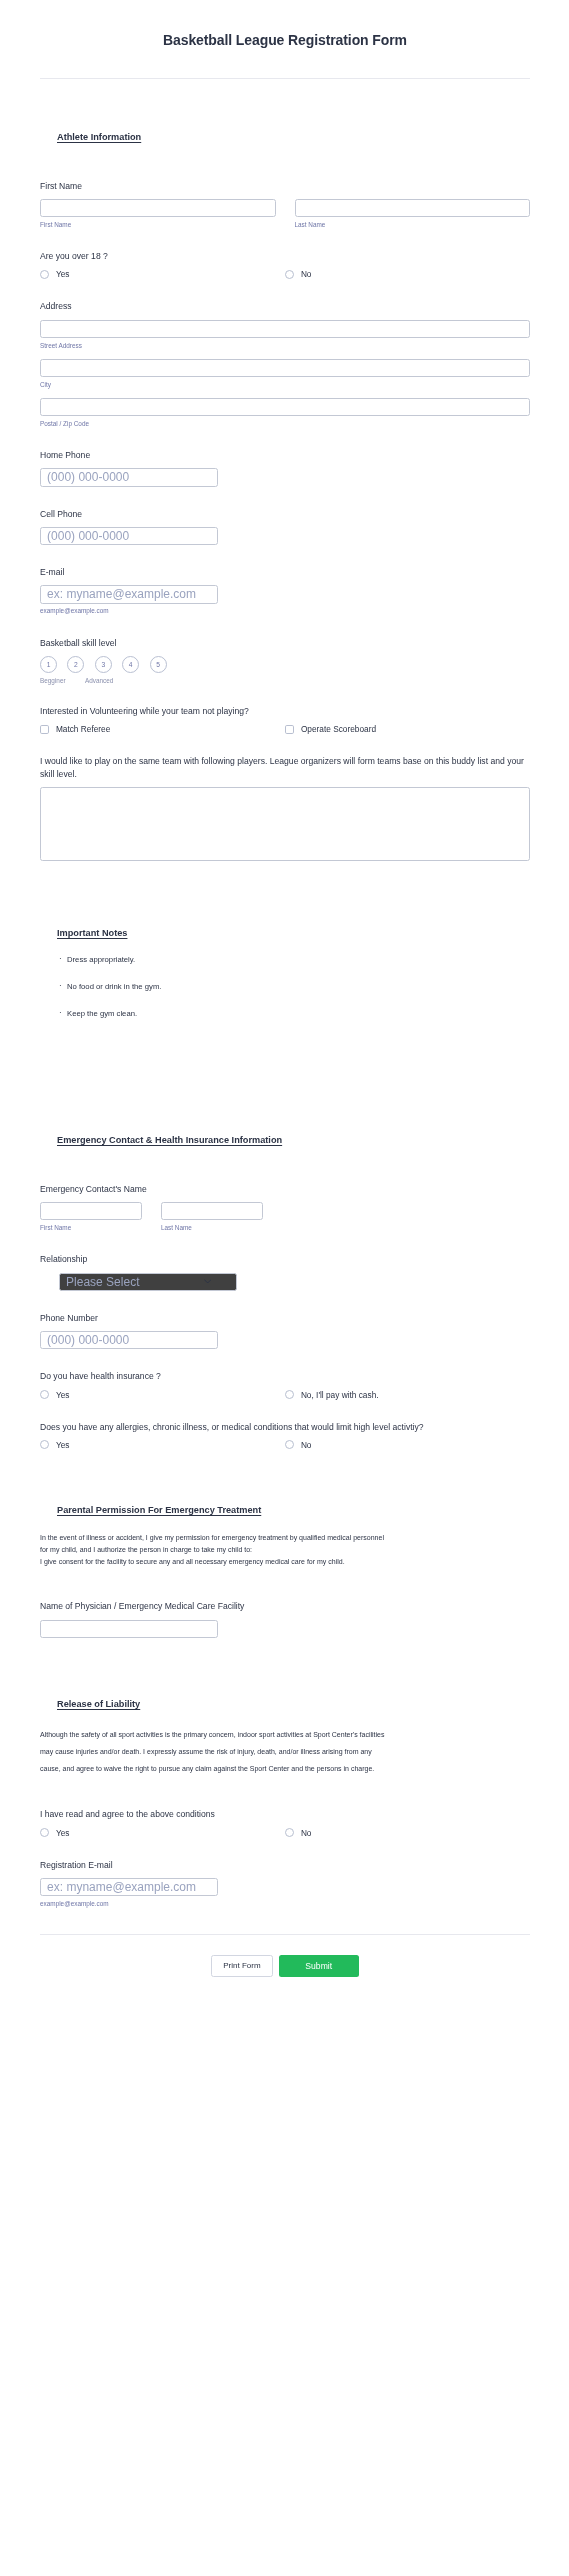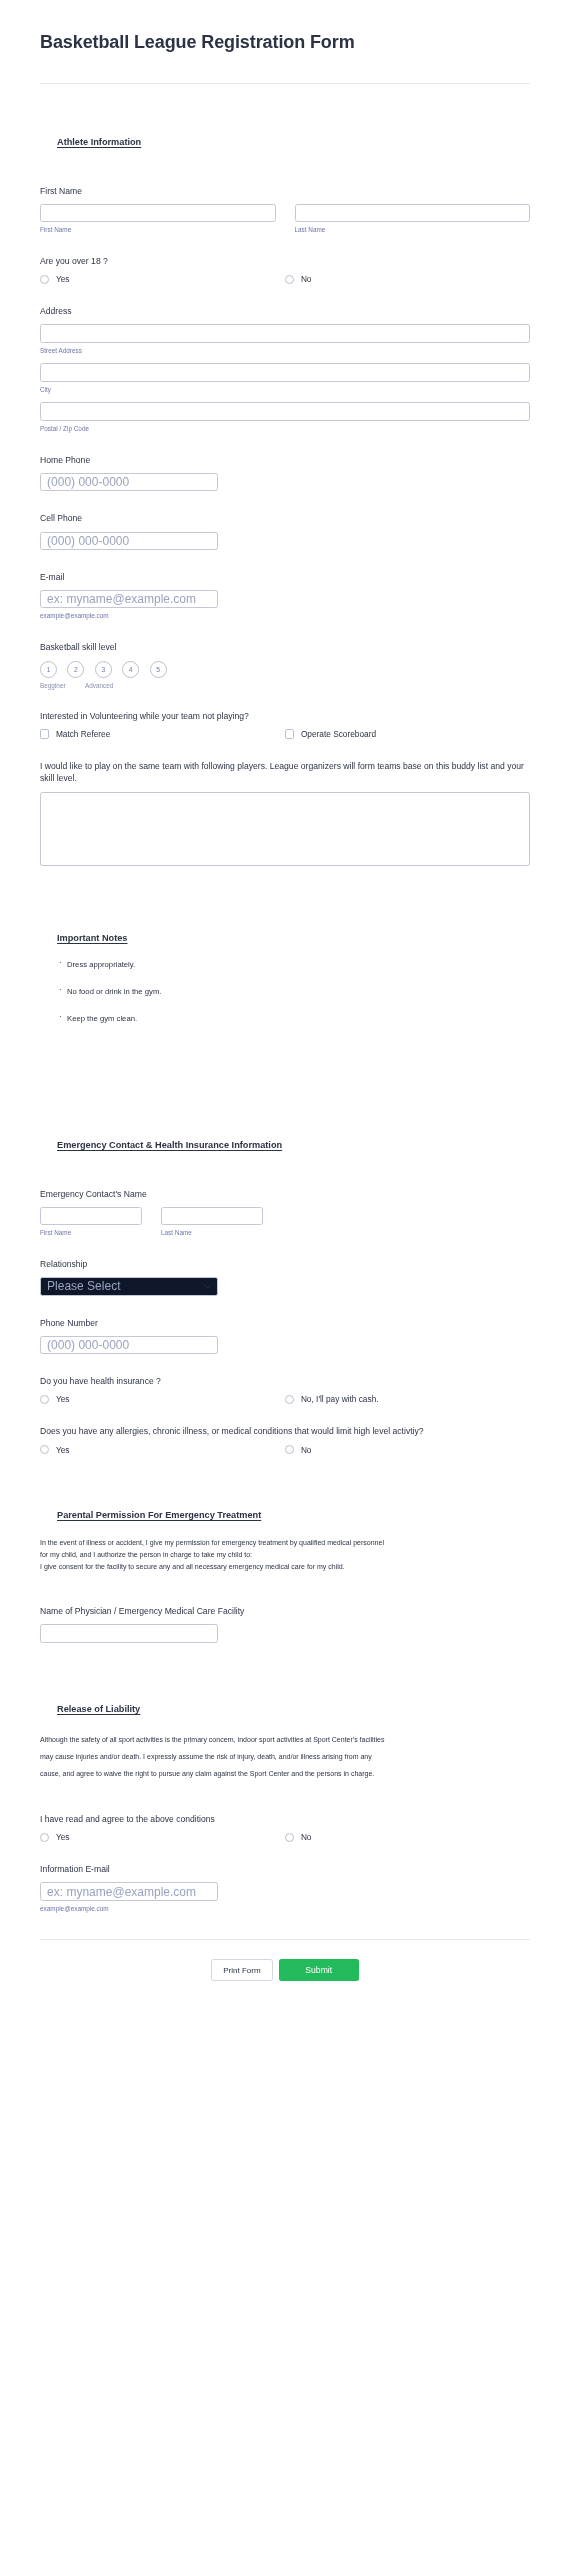--- a/index.html
+++ b/index.html
@@ -10,26 +10,27 @@
     background: #ffffff;
     font-family: "Liberation Sans", sans-serif;
     color: #2c3345;
     -webkit-font-smoothing: antialiased;
   }
   .page { width: 570px; min-height: 2576px; position: relative; background:#fff; }
 
   
   .form-header { padding: 32px 40px 0 40px; }
   .form-title {
-    font-size: 18px;
+    font-size: 14px;
     font-weight: bold;
     color: #2c3345;
     letter-spacing: -0.1px;
     margin: 0;
     line-height: 1.2;
+    text-align: center;
   }
   .header-rule {
     margin-top: 29px;
     border-top: 0.6px solid #e7e8ee;
     width: 100%;
   }
 
   
   .form-body { padding: 0 40px; }
 
@@ -134,21 +135,22 @@
   .scale-legend .lg-left { width: 45px; }
   .scale-legend .lg-right { }
 
   
   .select-wrap { position: relative; width: 178px; }
   select.input-box {
     appearance: none;
     -webkit-appearance: none;
     padding-right: 17px;
     color: #9aa3bf;
-    background: #0f172a;
+    background: #404040;
+    margin-left: 19px;
   }
   .chev {
     position: absolute;
     right: 6.7px; top: 0; bottom: 0;
     display: flex; align-items: center;
     pointer-events: none;
     color: #2c3345;
   }
   .chev svg { display:block; }
 
@@ -430,21 +432,21 @@
           <span class="choice-label">Yes</span>
         </label>
         <label class="choice">
           <span class="radio-dot"></span>
           <span class="choice-label">No</span>
         </label>
       </div>
     </div>
 
     <div class="field">
-      <div class="field-label">Information E-mail</div>
+      <div class="field-label">Registration E-mail</div>
       <input class="input-box w-half" type="text" placeholder="ex: myname@example.com" style="">
       <div class="sublabel">example@example.com</div>
     </div>
 
     <div class="footer-rule"></div>
     <div class="footer-actions">
       <button class="btn-print">Print Form</button>
       <button class="btn-submit" style="background: rgb(34, 186, 91);">Submit</button>
     </div>
     <div class="spacer-sm"></div>

